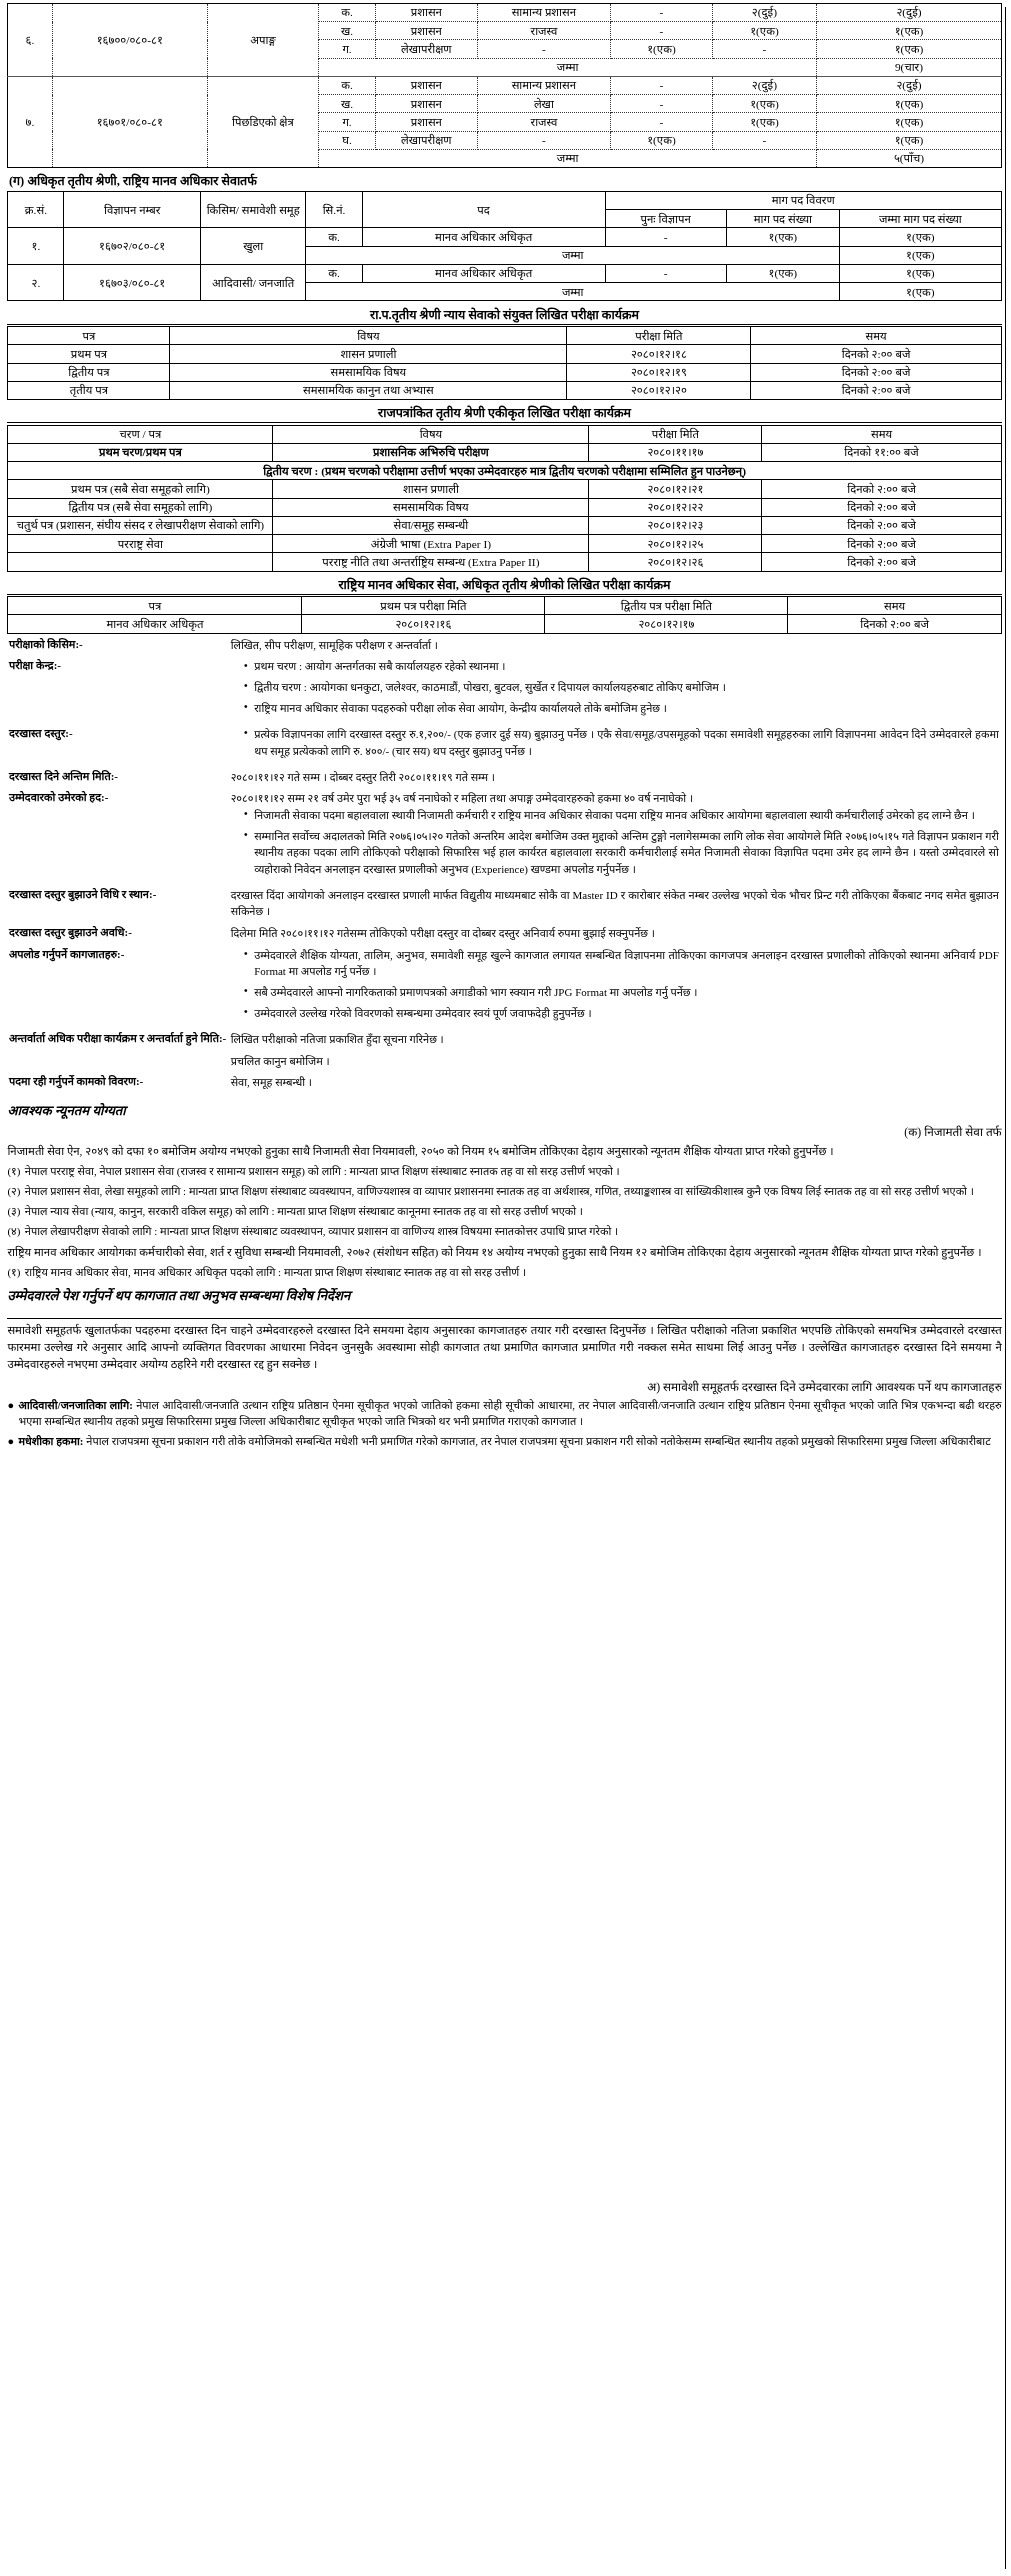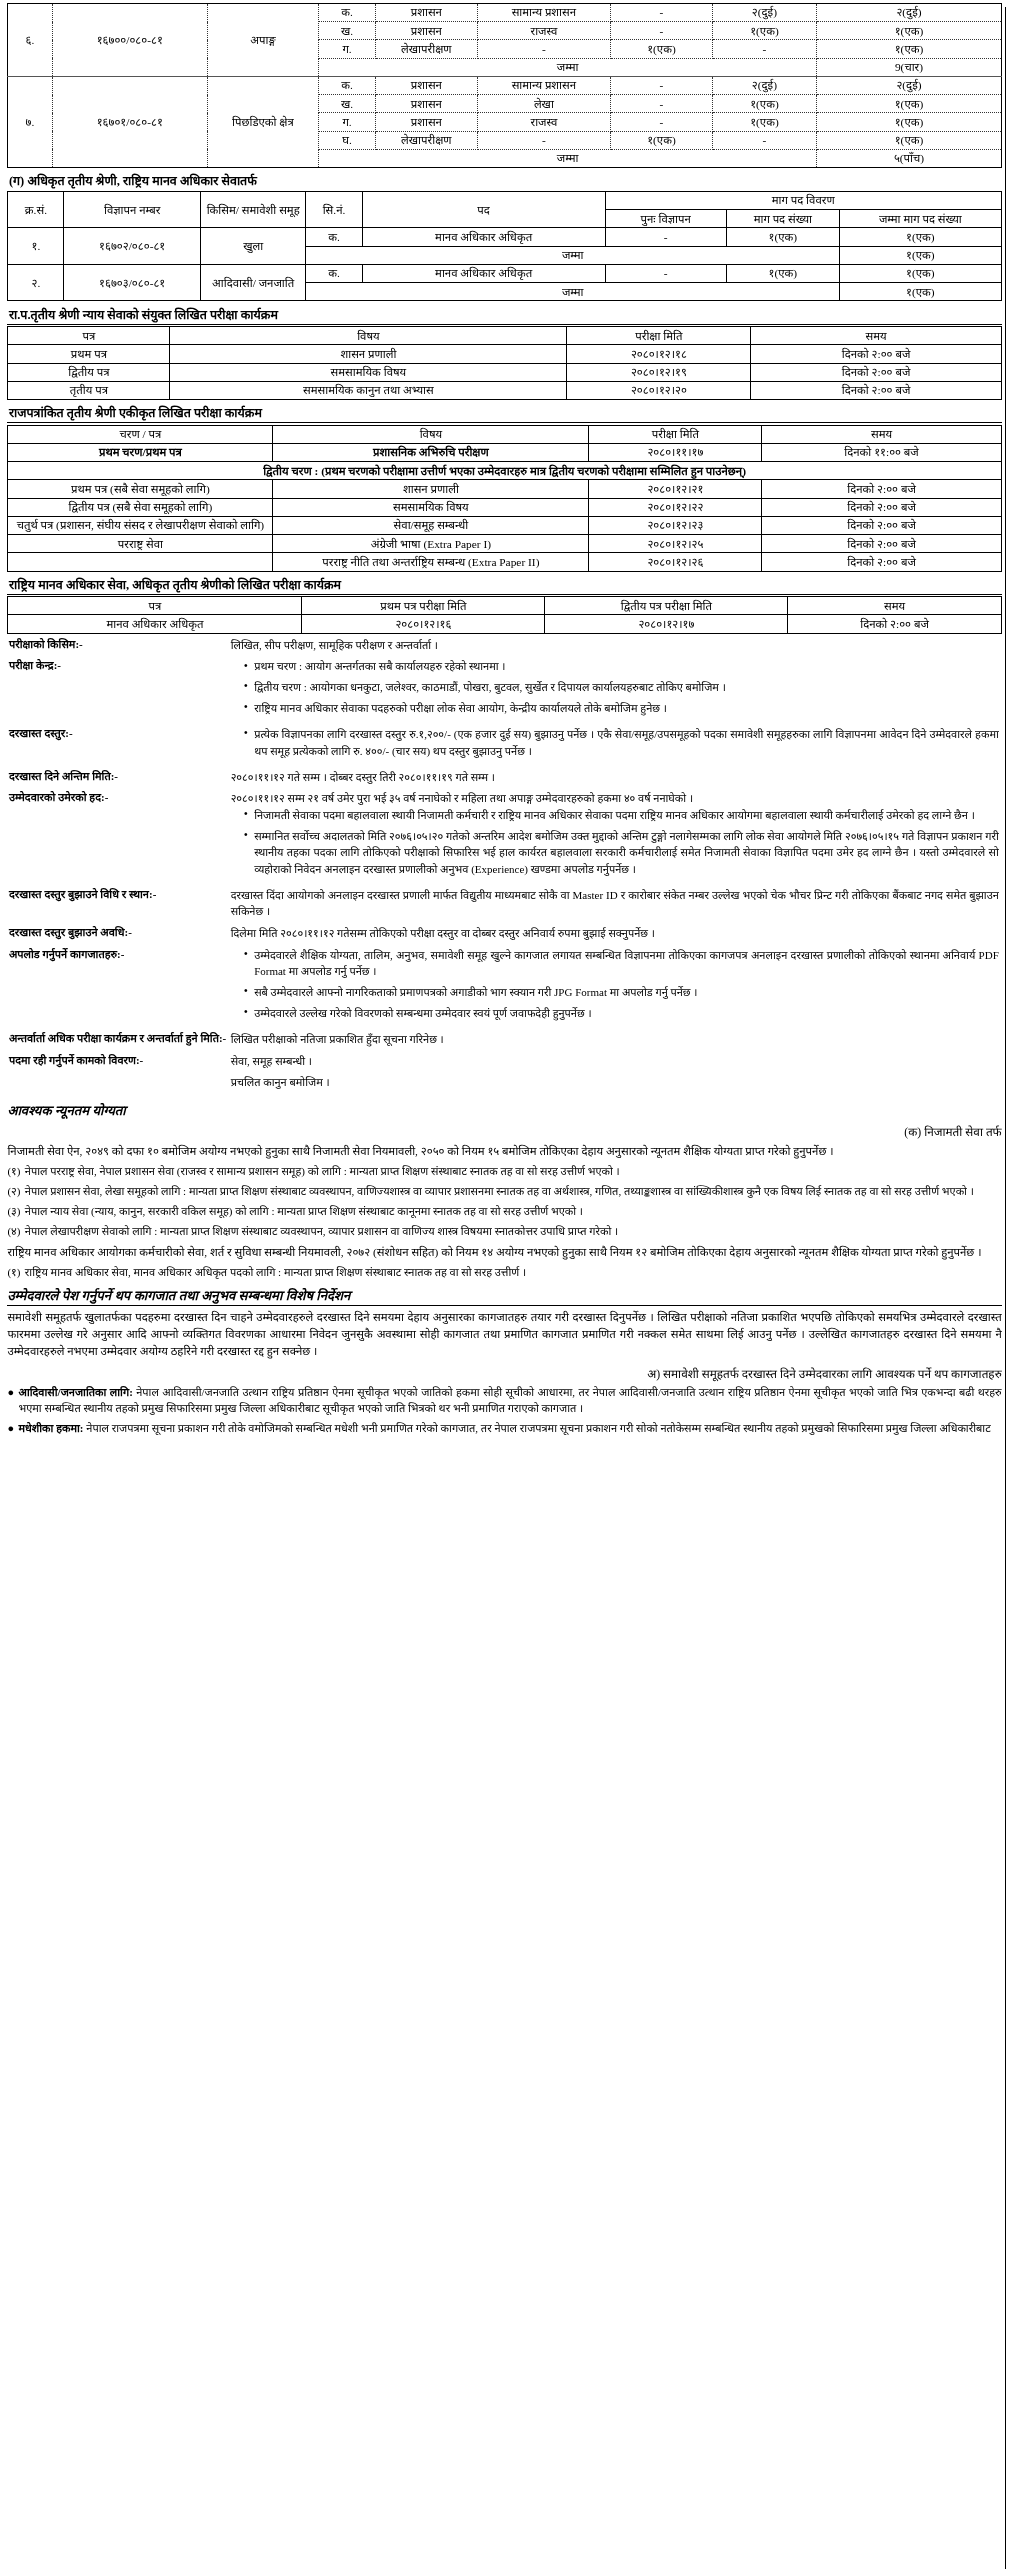--- a/index.html
+++ b/index.html
@@ -39,21 +39,21 @@
   .thick-top td { border-top: 1.5px solid #555 !important; }
 
   
   .sec-head {
     font-size: 12.5px;
     font-weight: bold;
     margin: 5.1px 0 1.5px 0;
     padding: 0 1.5px;
     line-height: 1.3;
   }
-  .sec-head.underline { border-bottom: 0.7px solid #000; padding-bottom: 0.7px; }
+  .sec-head.underline { border-bottom: 0.7px solid #000; padding-bottom: 0.7px; text-align: center; }
 
   
   .defblock { width: 100%; border-collapse: collapse; margin-top: 1.5px; }
   .defblock td { vertical-align: top; padding: 1.5px 2.9px 3.7px 1.5px; font-size: 11px; line-height: 1.45; }
   .defblock td.lbl { width: 154px; font-weight: bold; white-space: nowrap; }
   .defblock td.val { }
   ul.bul { margin: 0; padding-left: 13.2px; list-style: none; }
   ul.bul li { position: relative; padding-left: 10.3px; margin-bottom: 4.4px; text-align: justify; line-height: 1.5; }
   ul.bul li:before {
     content: "\2022";
@@ -418,29 +418,29 @@
             </ul>
           </td>
         </tr>
         <tr>
           <td class="lbl">अन्तर्वार्ता अधिक परीक्षा कार्यक्रम र अन्तर्वार्ता हुने मिति:-</td>
           <td class="val">
             <div class="plain-val">लिखित परीक्षाको नतिजा प्रकाशित हुँदा सूचना गरिनेछ ।</div>
           </td>
         </tr>
         <tr>
+          <td class="lbl"></td>
+          <td class="val">
+            <div class="plain-val">प्रचलित कानुन बमोजिम ।</div>
+          </td>
+        </tr>
+        <tr>
           <td class="lbl">पदमा रही गर्नुपर्ने कामको विवरण:-</td>
           <td class="val">
             <div class="plain-val">सेवा, समूह सम्बन्धी ।</div>
-          </td>
-        </tr>
-        <tr>
-          <td class="lbl"></td>
-          <td class="val">
-            <div class="plain-val">प्रचलित कानुन बमोजिम ।</div>
           </td>
         </tr>
       </tbody>
   </table>
 
   <div class="big-head">आवश्यक न्यूनतम योग्यता</div>
 
   <div class="sub-head">(क) निजामती सेवा तर्फ</div>
   <div class="para">निजामती सेवा ऐन, २०४९ को दफा १० बमोजिम अयोग्य नभएको हुनुका साथै निजामती सेवा नियमावली, २०५० को नियम १५ बमोजिम तोकिएका देहाय अनुसारको न्यूनतम शैक्षिक योग्यता प्राप्त गरेको हुनुपर्नेछ ।</div>
   <ul class="numlist" id="ka-items">
@@ -463,21 +463,21 @@
     </ul>
 
   <div class="para">राष्ट्रिय मानव अधिकार आयोगका कर्मचारीको सेवा, शर्त र सुविधा सम्बन्धी नियमावली, २०७२ (संशोधन सहित) को नियम १४ अयोग्य नभएको हुनुका साथै नियम १२ बमोजिम तोकिएका देहाय अनुसारको न्यूनतम शैक्षिक योग्यता प्राप्त गरेको हुनुपर्नेछ ।</div>
   <ul class="numlist" id="kha-items">
       <li>
         <span class="mark">(१)</span>
         <span class="body">राष्ट्रिय मानव अधिकार सेवा, मानव अधिकार अधिकृत पदको लागि : मान्यता प्राप्त शिक्षण संस्थाबाट स्नातक तह वा सो सरह उत्तीर्ण ।</span>
       </li>
     </ul>
 
-  <div class="big-head" style="border-bottom:0.7px solid #000;padding-bottom:1px;">उम्मेदवारले पेश गर्नुपर्ने थप कागजात तथा अनुभव सम्बन्धमा विशेष निर्देशन</div>
+  <div class="big-head" style="border-bottom:0.7px solid #000;padding-bottom:14px;">उम्मेदवारले पेश गर्नुपर्ने थप कागजात तथा अनुभव सम्बन्धमा विशेष निर्देशन</div>
   <div class="para">समावेशी समूहतर्फ खुलातर्फका पदहरुमा दरखास्त दिन चाहने उम्मेदवारहरुले दरखास्त दिने समयमा देहाय अनुसारका कागजातहरु तयार गरी दरखास्त दिनुपर्नेछ । लिखित परीक्षाको नतिजा प्रकाशित भएपछि तोकिएको समयभित्र उम्मेदवारले दरखास्त फारममा उल्लेख गरे अनुसार आदि आफ्नो व्यक्तिगत विवरणका आधारमा निवेदन जुनसुकै अवस्थामा सोही कागजात तथा प्रमाणित कागजात प्रमाणित गरी नक्कल समेत साथमा लिई आउनु पर्नेछ । उल्लेखित कागजातहरु दरखास्त दिने समयमा नै उम्मेदवारहरुले नभएमा उम्मेदवार अयोग्य ठहरिने गरी दरखास्त रद्द हुन सक्नेछ ।</div>
   <div class="sub-head">अ) समावेशी समूहतर्फ दरखास्त दिने उम्मेदवारका लागि आवश्यक पर्ने थप कागजातहरु</div>
   <ul class="numlist" id="special-items">
       <li>
         <span class="mark">●</span>
         <span class="body"><span class="bold">आदिवासी/जनजातिका लागि: </span>नेपाल आदिवासी/जनजाति उत्थान राष्ट्रिय प्रतिष्ठान ऐनमा सूचीकृत भएको जातिको हकमा सोही सूचीको आधारमा, तर नेपाल आदिवासी/जनजाति उत्थान राष्ट्रिय प्रतिष्ठान ऐनमा सूचीकृत भएको जाति भित्र एकभन्दा बढी थरहरु भएमा सम्बन्धित स्थानीय तहको प्रमुख सिफारिसमा प्रमुख जिल्ला अधिकारीबाट सूचीकृत भएको जाति भित्रको थर भनी प्रमाणित गराएको कागजात ।</span>
       </li>
       <li>
         <span class="mark">●</span>
         <span class="body"><span class="bold">मधेशीका हकमा: </span>नेपाल राजपत्रमा सूचना प्रकाशन गरी तोके वमोजिमको सम्बन्धित मधेशी भनी प्रमाणित गरेको कागजात, तर नेपाल राजपत्रमा सूचना प्रकाशन गरी सोको नतोकेसम्म सम्बन्धित स्थानीय तहको प्रमुखको सिफारिसमा प्रमुख जिल्ला अधिकारीबाट</span>

